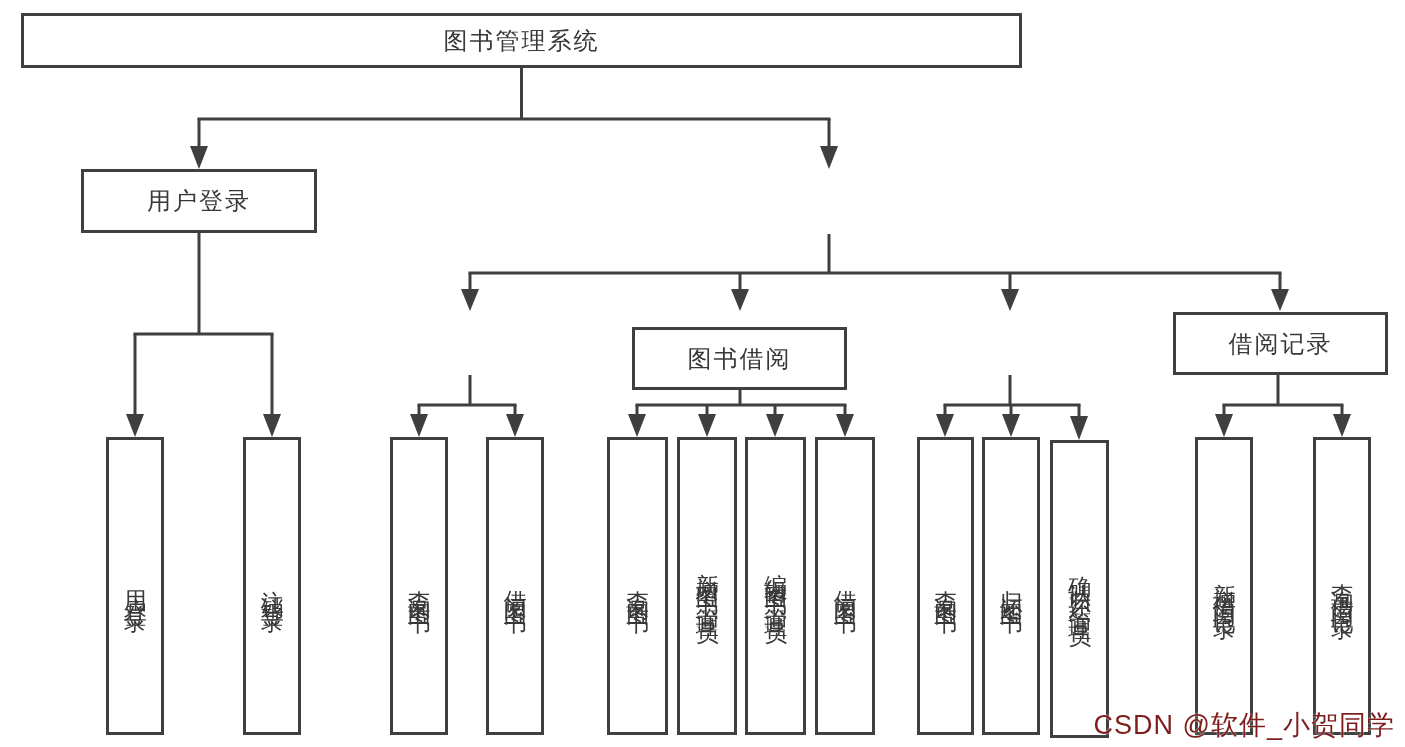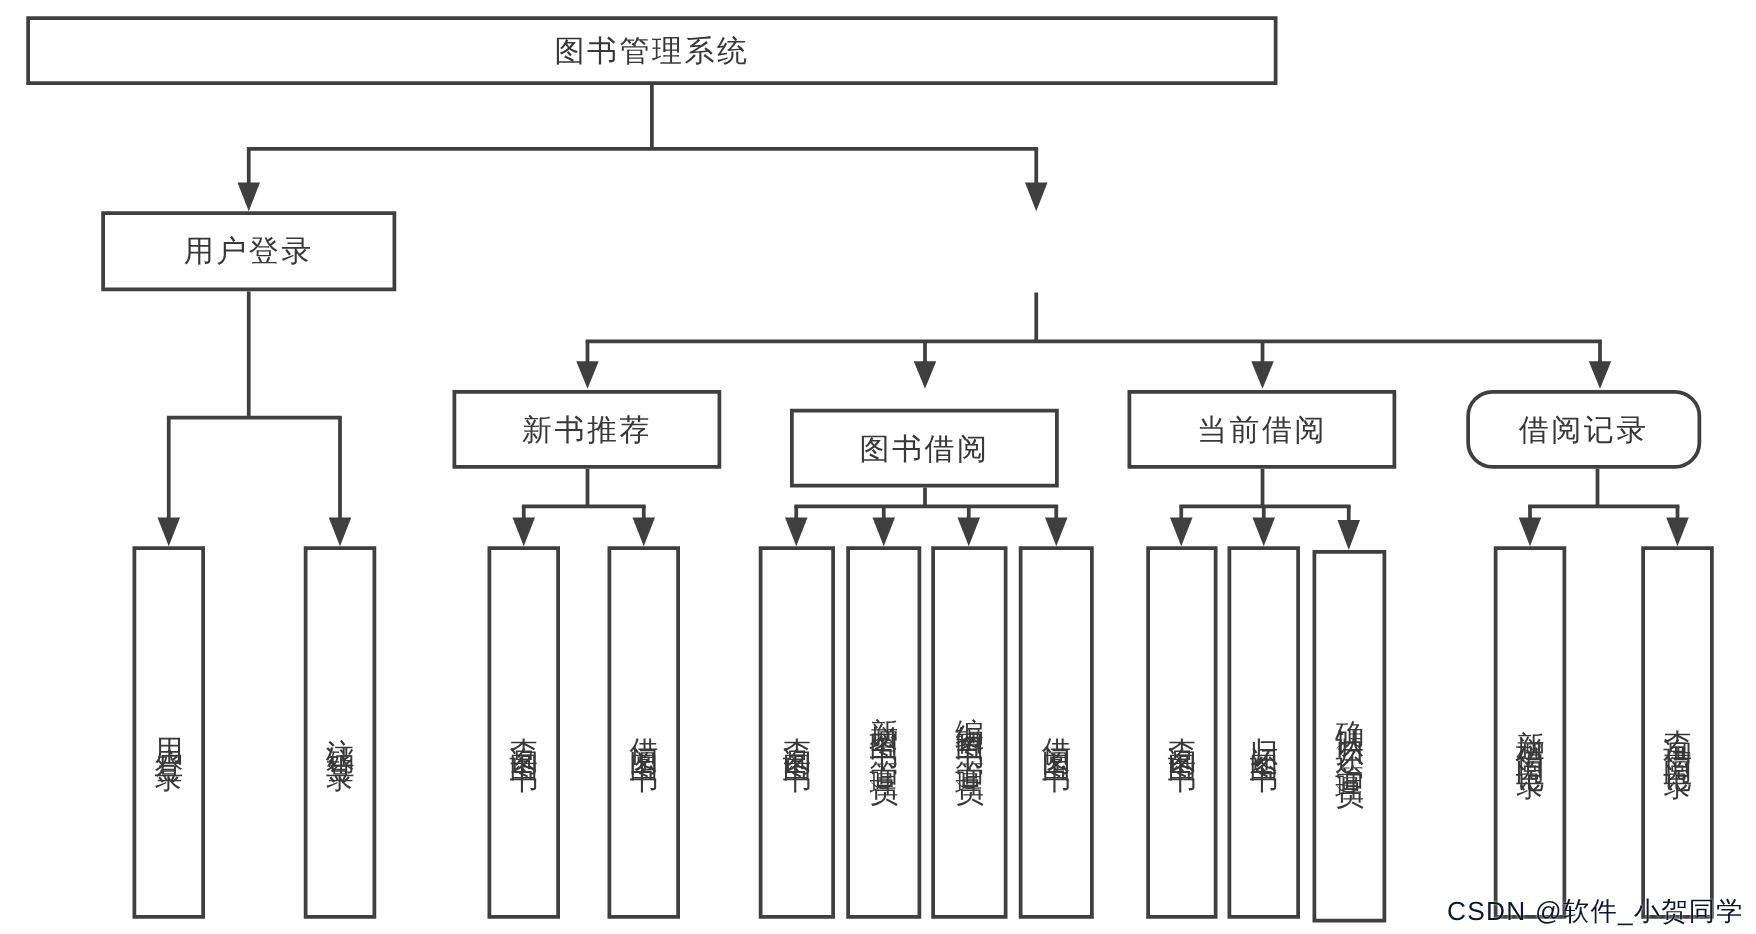--- a/index.html
+++ b/index.html
@@ -20,38 +20,38 @@
     font-size:23px; letter-spacing:7px; line-height:1.1;
     white-space:normal;
   }
   
   .n-root  { left:21px;   top:13px;  width:1001px; height:55px; }
   .n-l2a   { left:81px;   top:169px; width:236px;  height:64px; }
   .n-l2b   { left:712px;  top:169px; width:234px;  height:65px; }
   .n-l3a   { left:362px;  top:312px; width:215px;  height:63px; }
   .n-l3b   { left:632px;  top:312px; width:215px;  height:63px;margin-top:15px; }
   .n-l3c   { left:902px;  top:312px; width:215px;  height:63px; }
-  .n-l3d   { left:1173px; top:312px; width:188px;  height:63px;border-radius:21px; }
+  .n-l3d   { left:1173px; top:312px; width:215px;  height:63px; }
   
   .n-a1 { left:106px;  top:437px; width:58px; height:298px; }
   .n-a2 { left:243px;  top:437px; width:58px; height:298px; }
   .n-b1 { left:390px;  top:437px; width:58px; height:298px; }
   .n-b2 { left:486px;  top:437px; width:58px; height:298px; }
   .n-c1 { left:607px;  top:437px; width:61px; height:298px; }
   .n-c2 { left:677px;  top:437px; width:60px; height:298px; }
   .n-c3 { left:745px;  top:437px; width:61px; height:298px; }
   .n-c4 { left:815px;  top:437px; width:60px; height:298px; }
   .n-d1 { left:917px;  top:437px; width:57px; height:298px; }
   .n-d2 { left:982px;  top:437px; width:58px; height:298px; }
   .n-d3 { left:1050px; top:440px; width:59px; height:298px; }
   .n-e1 { left:1195px; top:437px; width:58px; height:298px; }
   .n-e2 { left:1313px; top:437px; width:58px; height:298px; }
   .watermark {
     position:absolute; right:10px; bottom:4px; z-index:5;
-    font-size:21px; color:#0f172a; letter-spacing:1px;
+    font-size:27px; color:#7f1d1d; letter-spacing:1px;
     text-shadow:0 0 2px #ffffff;
   }
 </style>
 </head>
 <body>
 
 <div class="canvas">
 
   <svg class="connectors" viewBox="0 0 1405 747" xmlns="http://www.w3.org/2000/svg" stroke="#3f3f3f" stroke-width="3" fill="#3f3f3f">
     <g>
@@ -119,23 +119,21 @@
       <polygon points="1215,414 1233,414 1224,437" stroke="none"></polygon>
       <line x1="1342" y1="405" x2="1342" y2="418"></line>
       <polygon points="1333,414 1351,414 1342,437" stroke="none"></polygon>
     </g>
   </svg>
 
   <div class="node n-root">图书管理系统</div>
 
   <div class="node n-l2a">用户登录</div>
 
-  <div class="node n-l3a">新书推荐</div>
   <div class="node n-l3b">图书借阅</div>
-  <div class="node n-l3c">当前借阅</div>
   <div class="node n-l3d">借阅记录</div>
 
   <div class="node leaf n-a1">用户登录</div>
   <div class="node leaf n-a2">注销登录</div>
 
   <div class="node leaf n-b1">查询图书</div>
   <div class="node leaf n-b2">借阅图书</div>
 
   <div class="node leaf n-c1">查询图书</div>
   <div class="node leaf n-c2">新增图书（管理员）</div>

